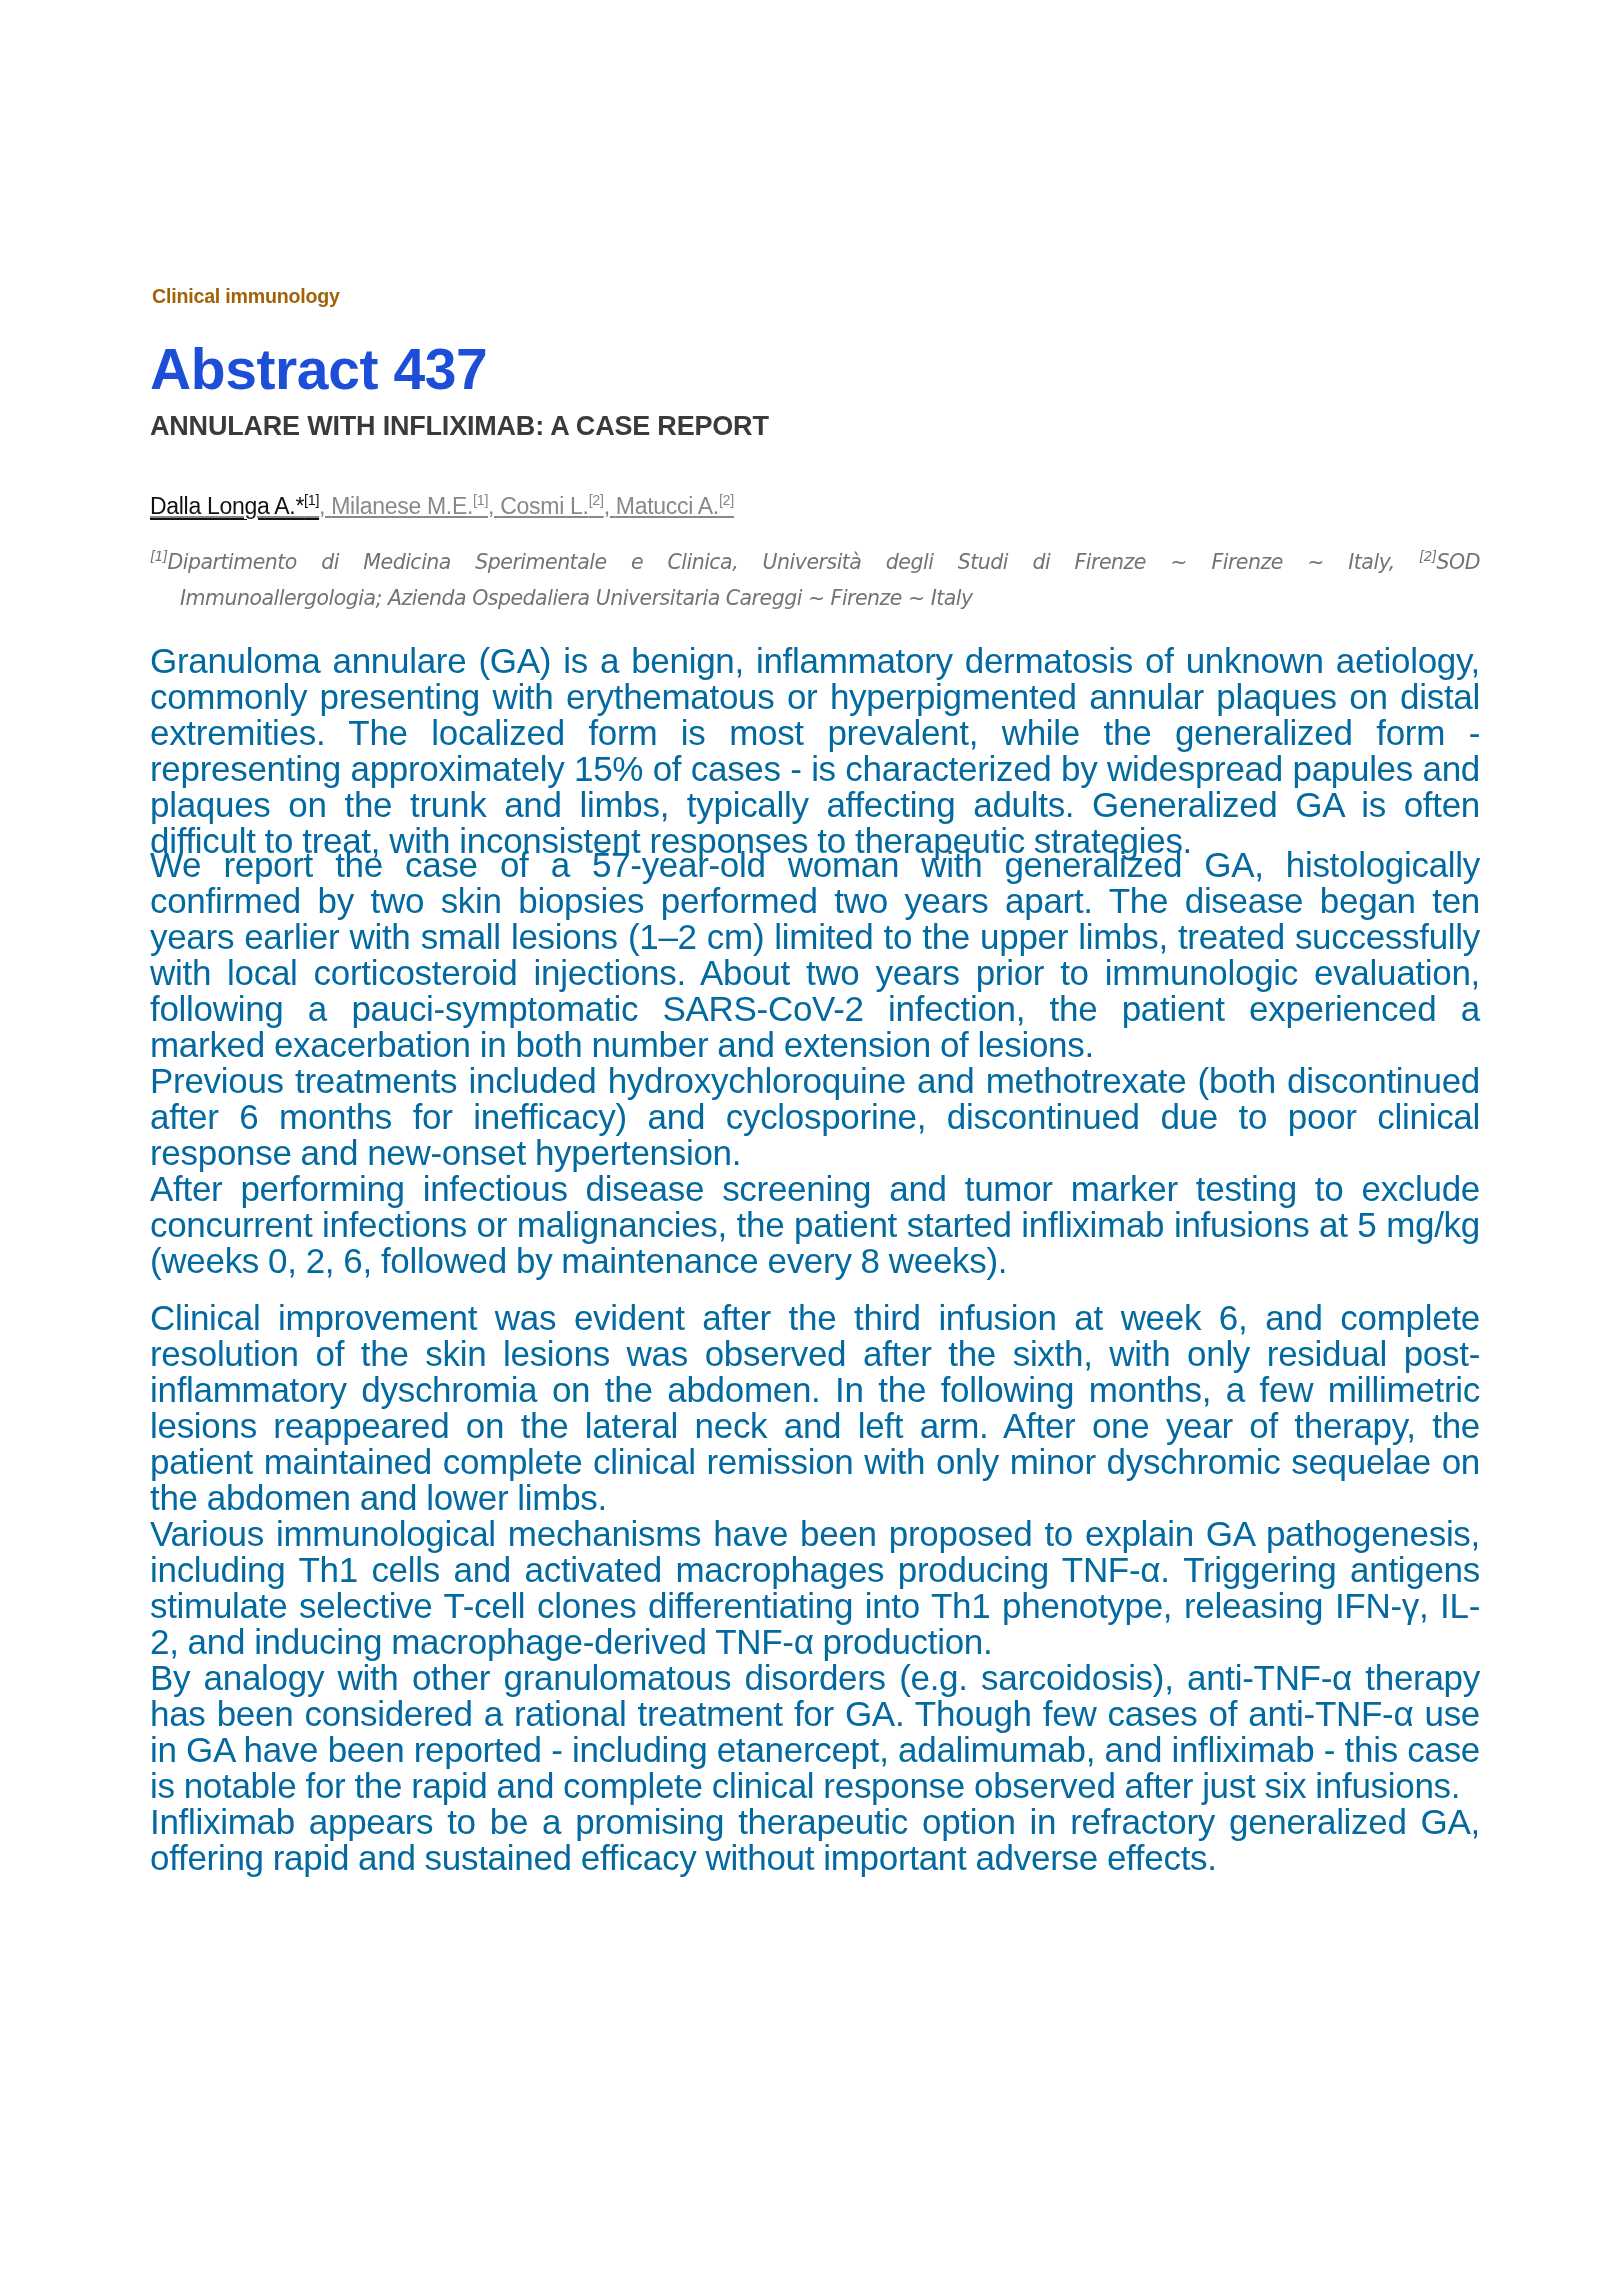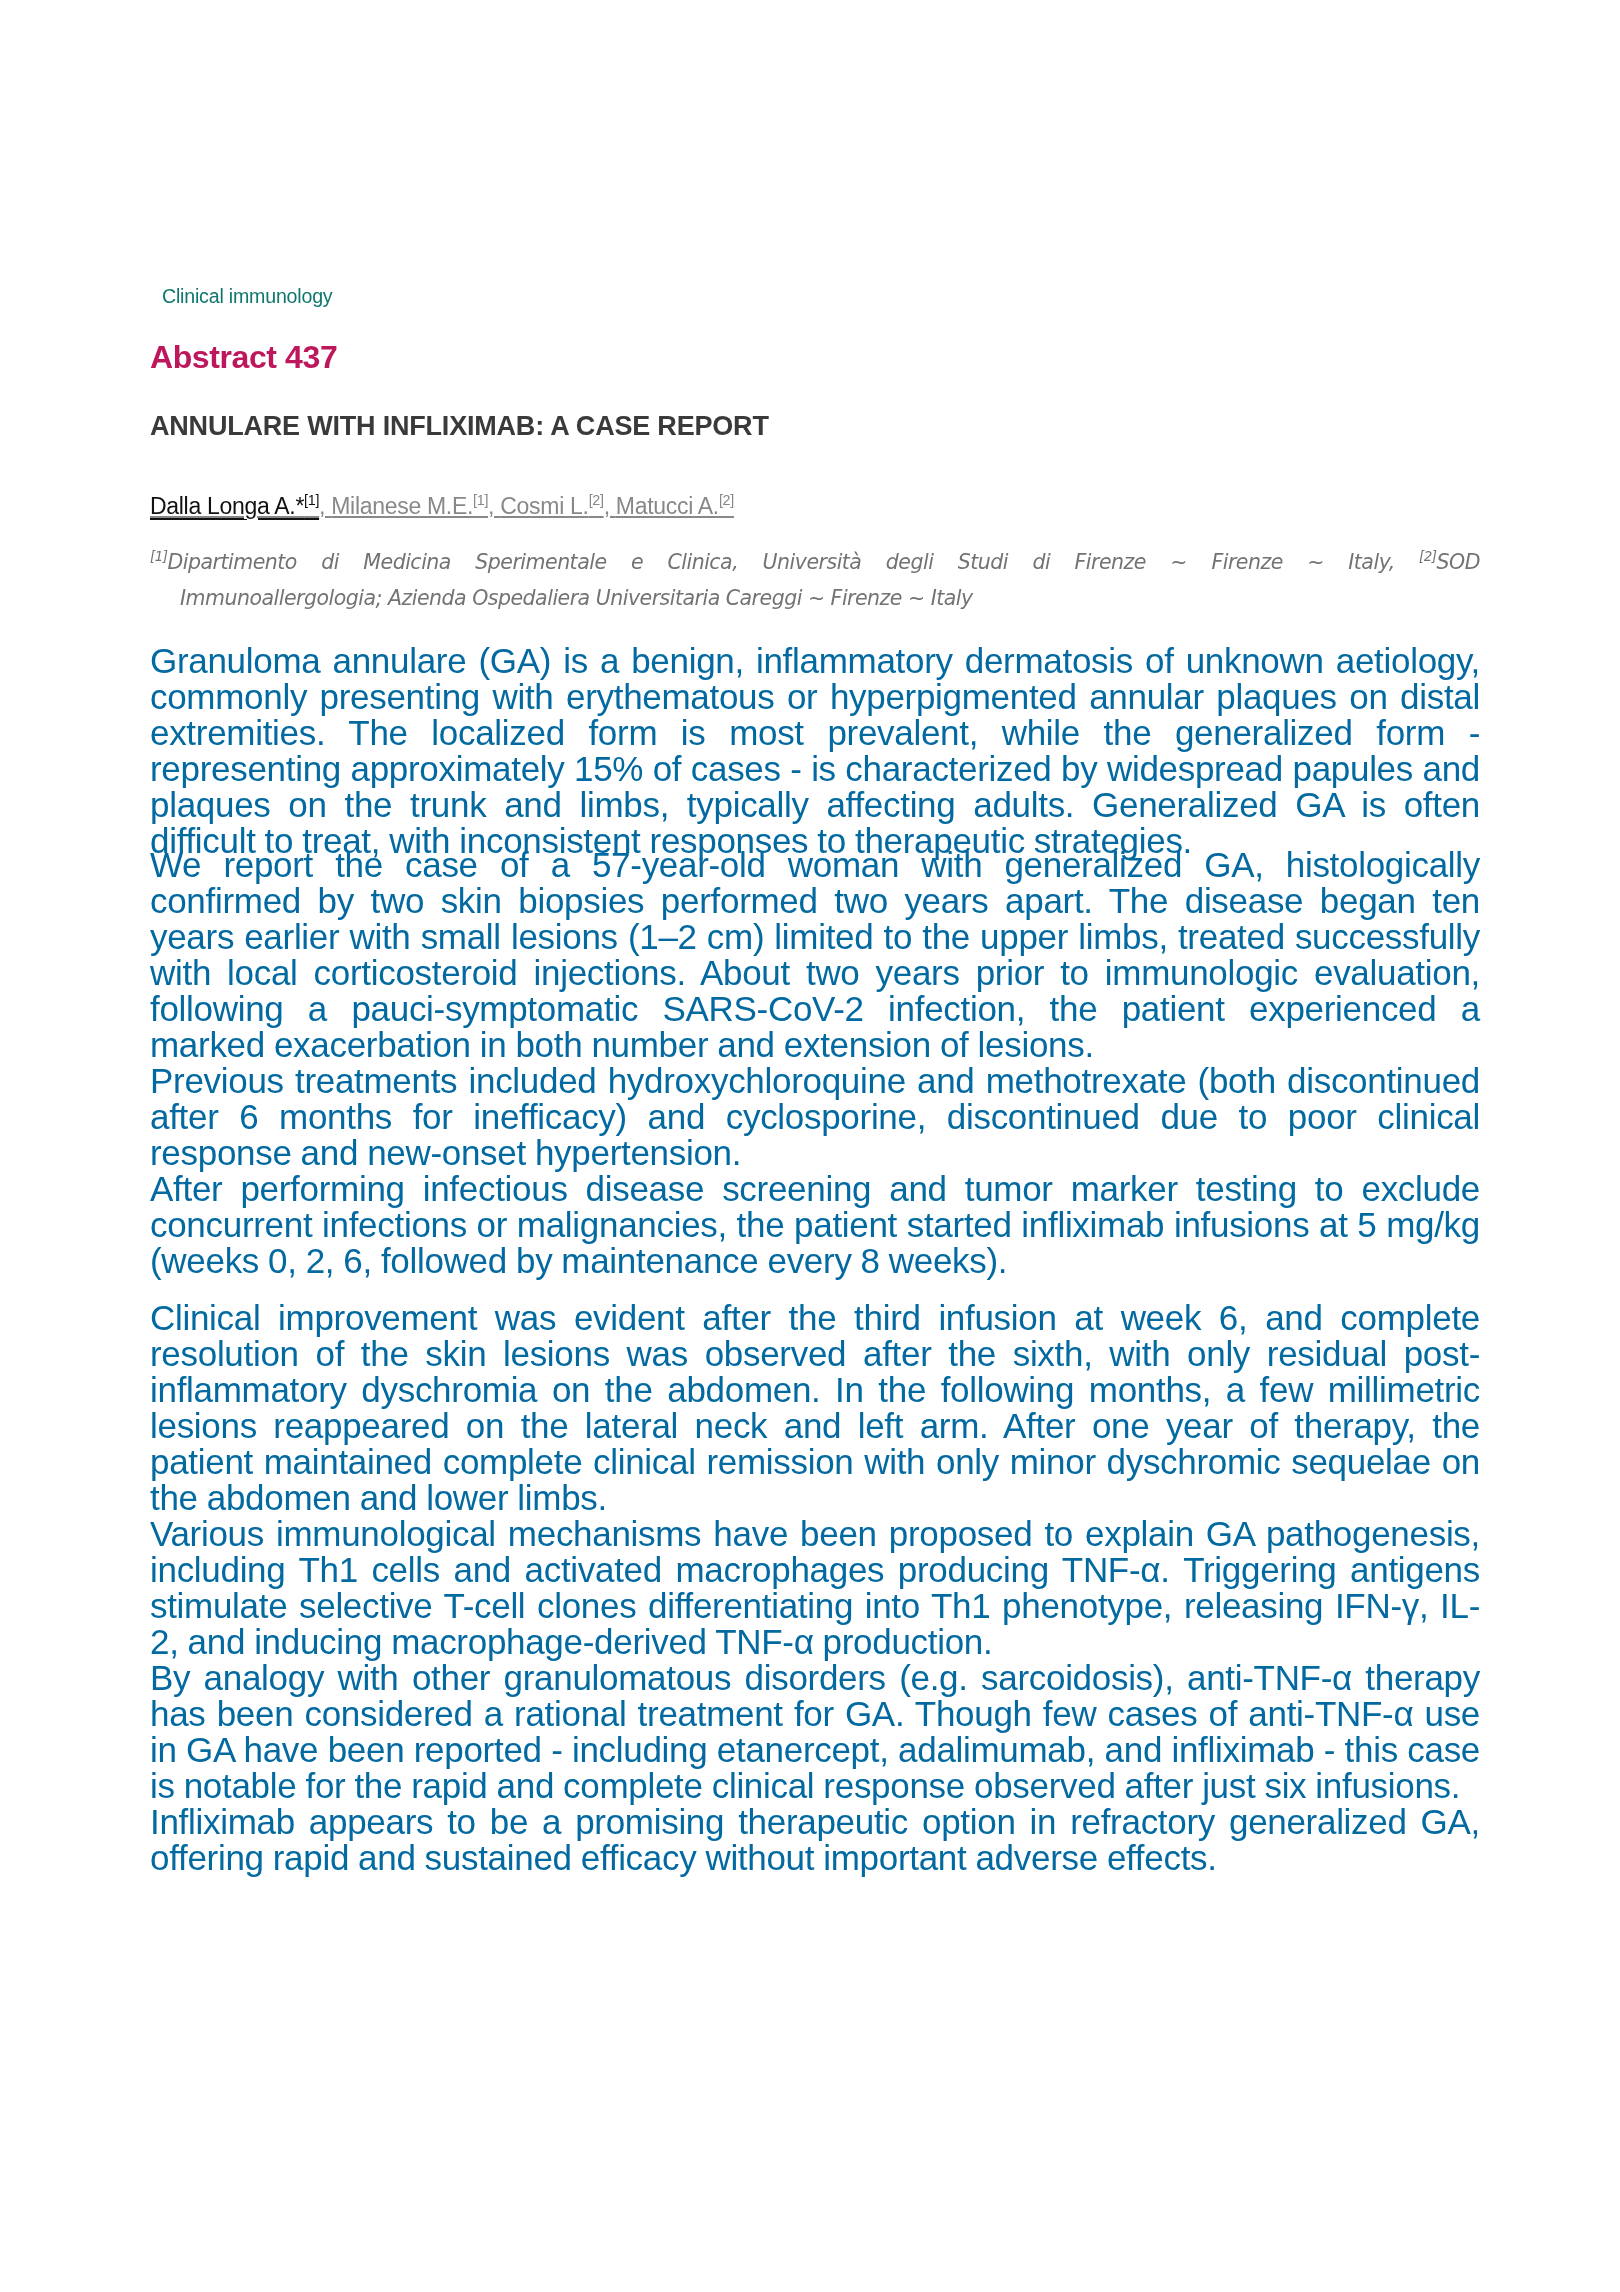--- a/index.html
+++ b/index.html
@@ -15,34 +15,35 @@
       font-family: "Liberation Sans", sans-serif;
     }
     .page {
       position: absolute;
       left: 150px;
       top: 0;
       width: 1330px;
     }
     .category {
       position: absolute;
-      left: 12px;
+      left: 2px;
       top: 285px;
       font-size: 19.6px;
-      color: #0f766e;
+      color: #a16207;
       letter-spacing: -0.2px;
       white-space: nowrap;
+      font-weight: bold;
     }
     .abstract-number {
       position: absolute;
       left: 0;
       top: 341px;
-      font-size: 32px;
+      font-size: 57px;
       font-weight: bold;
-      color: #be185d;
+      color: #1d4ed8;
       letter-spacing: -0.4px;
       line-height: 1;
       white-space: nowrap;
     }
     .title {
       position: absolute;
       left: 0;
       top: 408px;
       width: 1330px;
       font-size: 27px;

